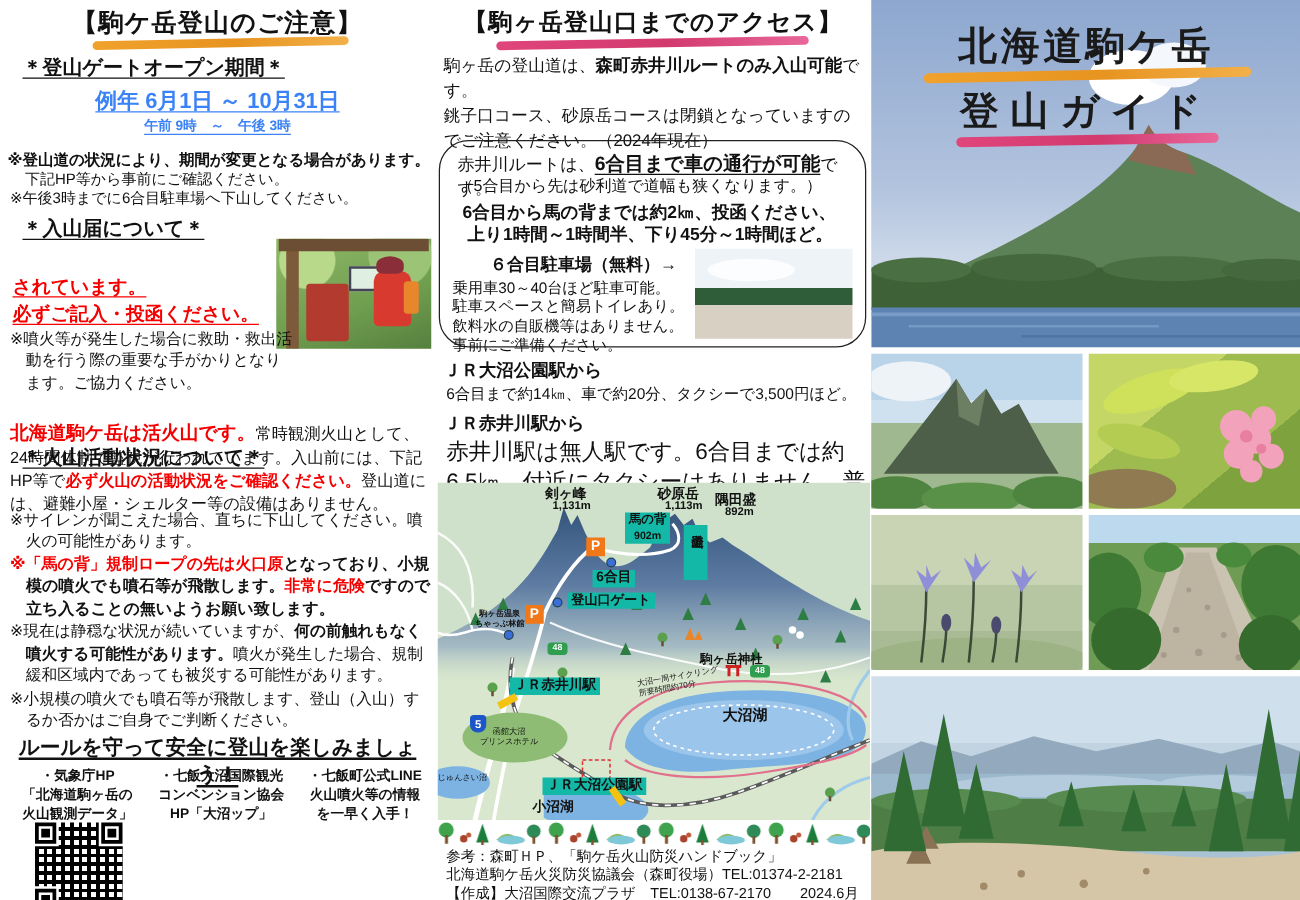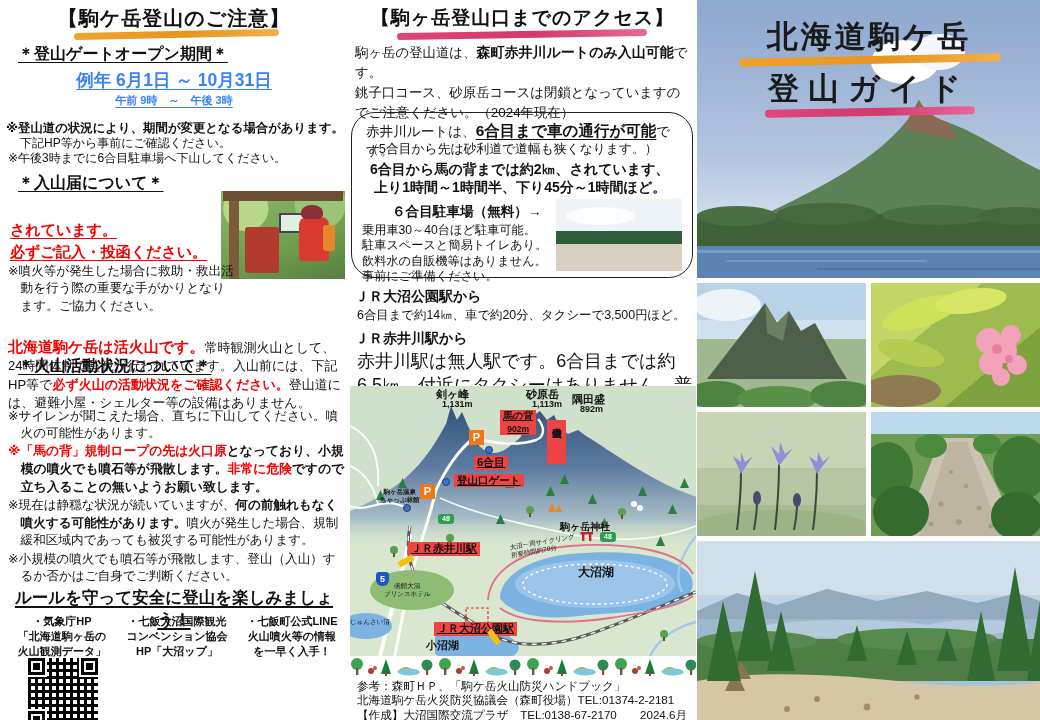--- a/index.html
+++ b/index.html
@@ -25,21 +25,21 @@
   .qr{width:70px;height:70px;position:relative;
       background:repeating-linear-gradient(90deg,#000 0 3px,transparent 3px 7px),
                  repeating-linear-gradient(0deg,#000 0 3px,#fff 3px 7px);}
   .qf{position:absolute;width:17px;height:17px;background:#fff;border:3px solid #000;box-shadow:0 0 0 2px #fff;}
   .qf::after{content:"";position:absolute;inset:2px;background:#000;}
   .qf.tl{top:0;left:0}.qf.tr{top:0;right:0}.qf.bl{bottom:0;left:0}
   
   .rbox{border:1.6px solid #222;border-radius:24px;}
   
   .mlab{position:absolute;font-weight:bold;white-space:nowrap;}
-  .wbg{background:#ef4444;padding:0 3px;line-height:1.25;text-decoration:underline;}
+  .wbg{background:#14b8a6;padding:0 3px;line-height:1.25;}
   .pmark{position:absolute;width:15px;height:15px;background:#f07818;color:#fff;font-weight:bold;
          font-size:11px;text-align:center;line-height:15px;}
   .bdot{position:absolute;width:8px;height:8px;border-radius:50%;background:#3a6fd8;border:1px solid #245;}
   .badge48{position:absolute;width:16px;height:10px;background:#2f9e4f;color:#fff;font-size:7px;font-weight:bold;
            text-align:center;line-height:10px;border-radius:3px;}
   .shield5{position:absolute;width:13px;height:14px;background:#1c56c8;color:#fff;font-size:9px;font-weight:bold;
            text-align:center;line-height:14px;border-radius:3px 3px 6px 6px;}
   .stmark{position:absolute;width:16px;height:6px;background:#f5c211;transform:rotate(-28deg);}
   
   .ph{position:absolute;overflow:hidden;}
@@ -126,21 +126,21 @@
     <div class="abs" style="left:6px;top:42px;width:338px;font-size:13.4px;line-height:1.5;">
       <span>駒ヶ岳の登山道は、</span><span class="b" style="font-size:14px;">森町赤井川ルートのみ入山可能</span><span>です。</span><br>
       <span>銚子口コース、砂原岳コースは閉鎖となっていますのでご注意ください。（2024年現在）</span>
     </div>
 
     <div class="rbox abs" style="left:2px;top:112px;width:342px;height:166px;">
       <div class="abs" style="left:14px;top:8px;font-size:13.6px;">
         <span>赤井川ルートは、</span><span class="b u" style="font-size:15.5px;">6合目まで車の通行が可能</span><span>です。</span>
       </div>
       <div class="abs" style="left:14px;top:28px;font-size:12.8px;">（5合目から先は砂利道で道幅も狭くなります。）</div>
-      <div class="abs b" style="left:18px;top:48px;font-size:14px;">6合目から馬の背までは約2㎞、されています、</div>
+      <div class="abs b" style="left:18px;top:48px;font-size:14px;">6合目から馬の背までは約2㎞、投函ください、</div>
       <div class="abs b" style="left:22px;top:66px;font-size:14px;">上り1時間～1時間半、下り45分～1時間ほど。</div>
       <div class="abs b" style="left:40px;top:90px;font-size:13.6px;">６合目駐車場（無料）→</div>
       <div class="abs" style="left:10px;top:110px;font-size:12.2px;line-height:1.25;">
         <span>乗用車30～40台ほど駐車可能。</span><br>
         <span>駐車スペースと簡易トイレあり。</span><br>
         <span>飲料水の自販機等はありません。</span><br>
         <span>事前にご準備ください。</span>
       </div>
       <div class="ph" style="left:204px;top:86px;width:126px;height:72px;background:
           linear-gradient(180deg,#eef3f8 0 44%,#2f5d3a 44% 62%,#d7d0c3 62% 100%);">

